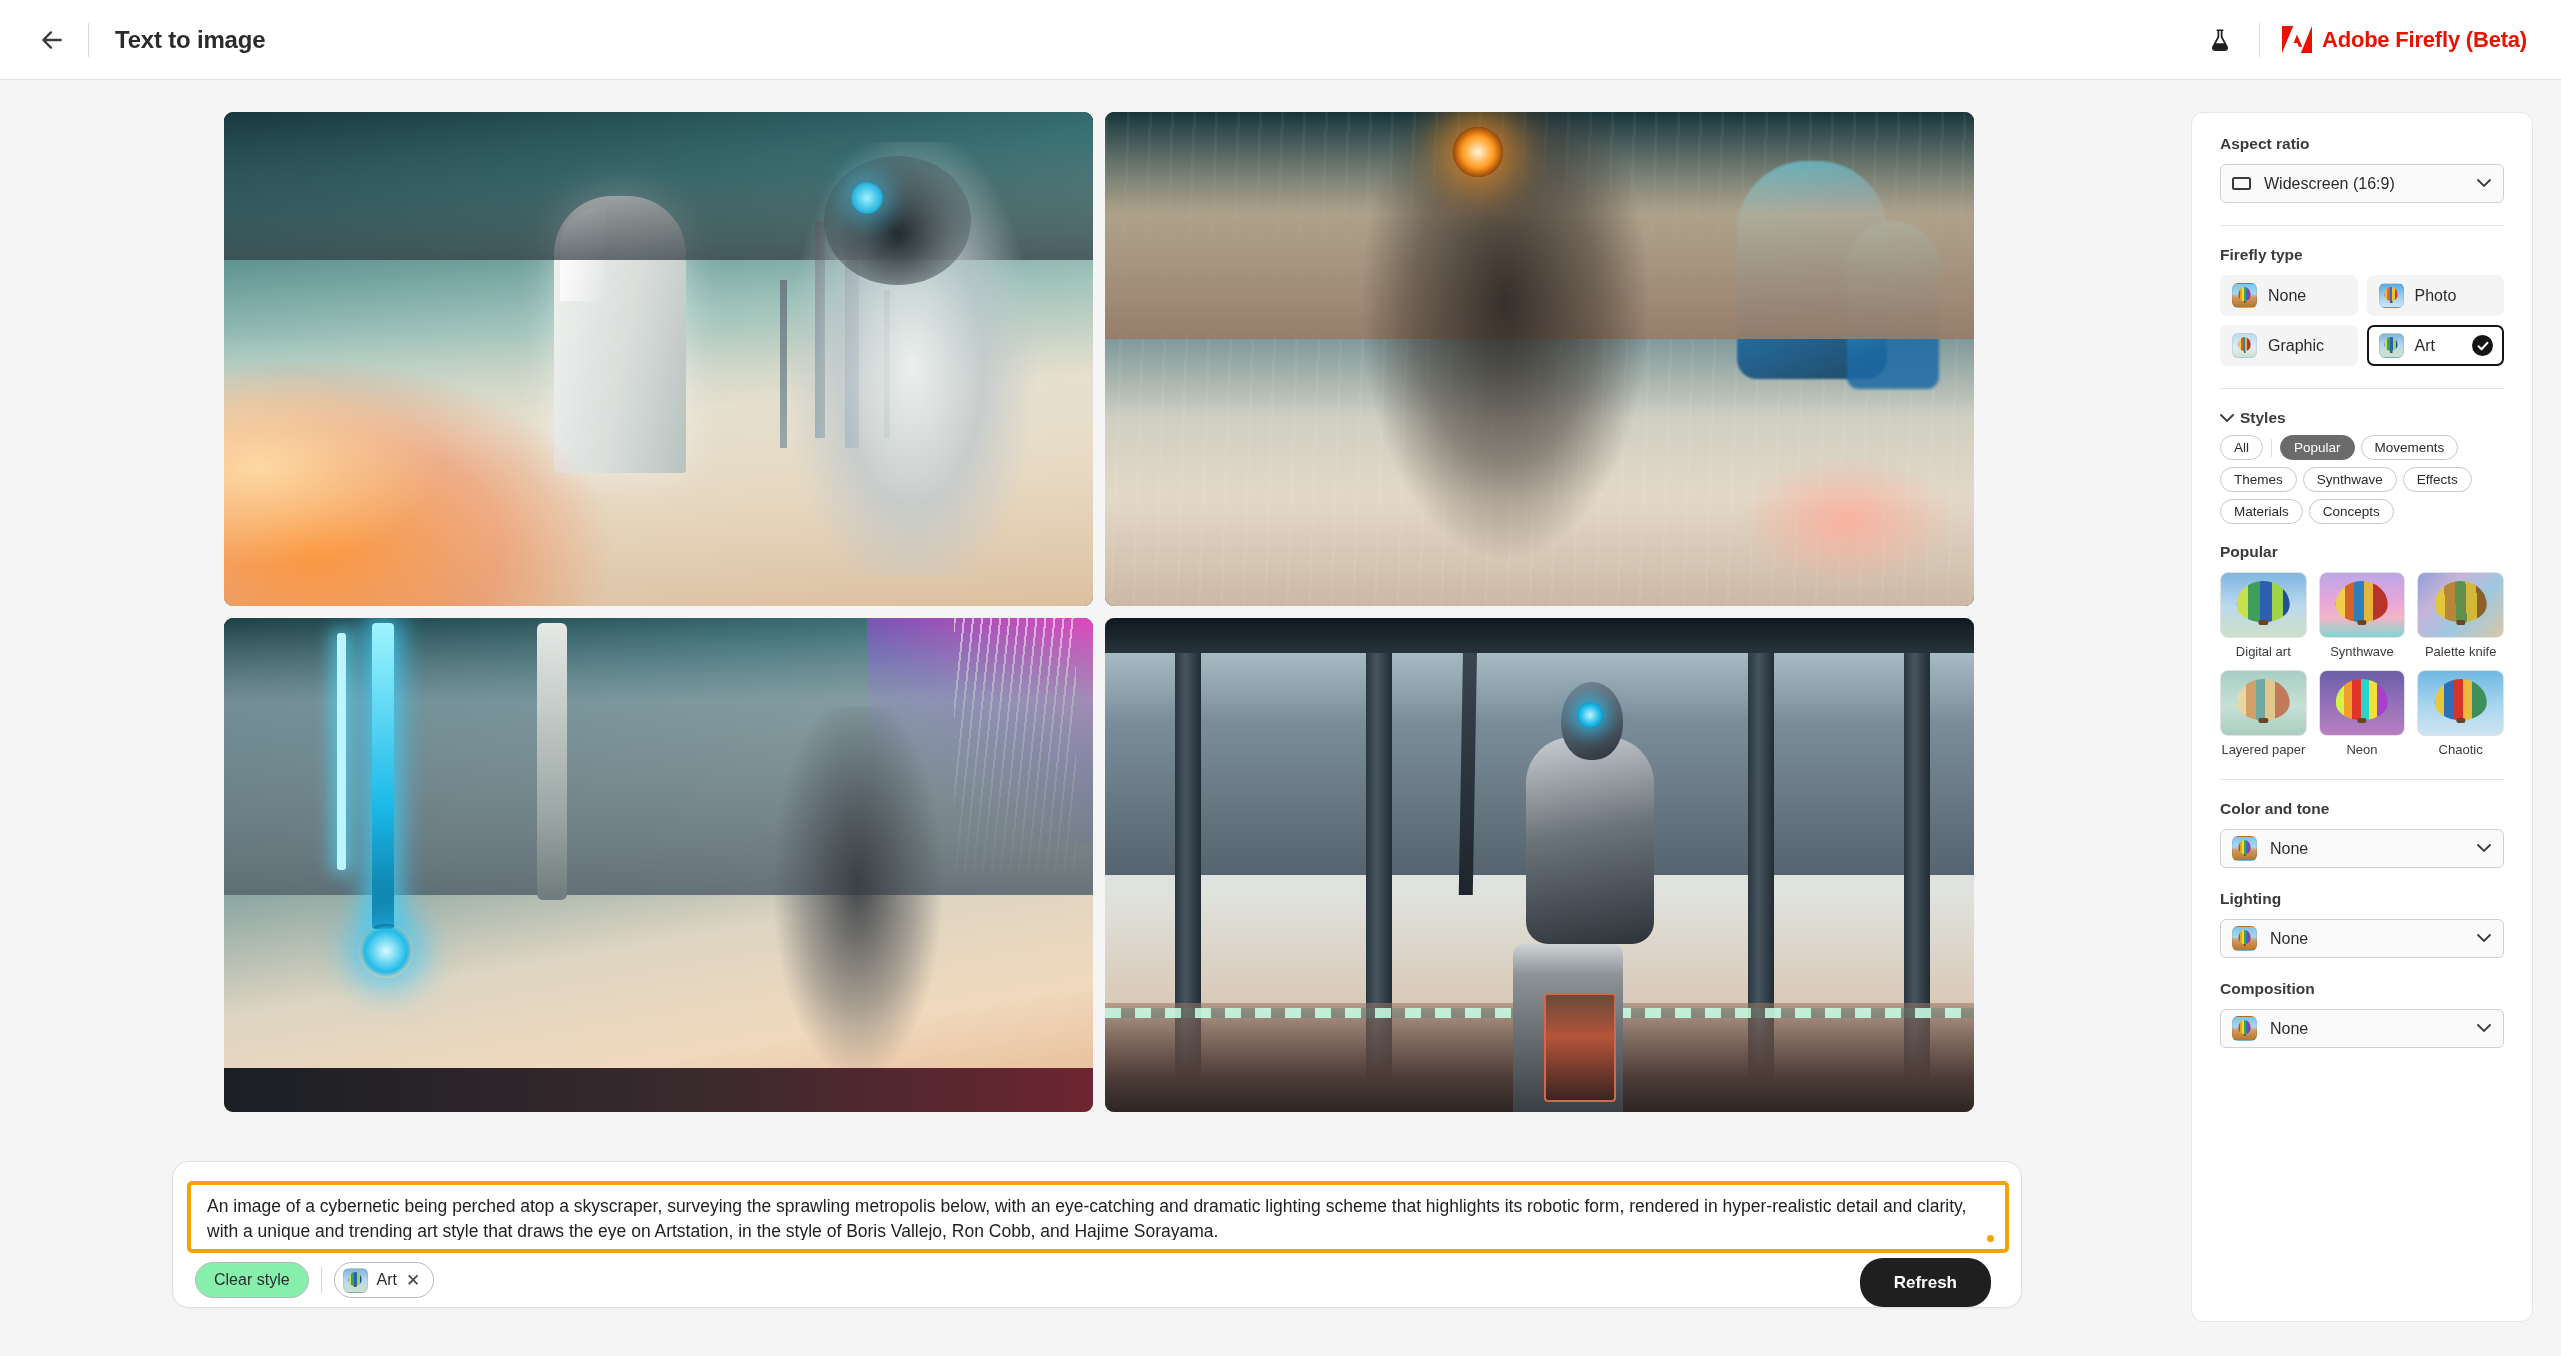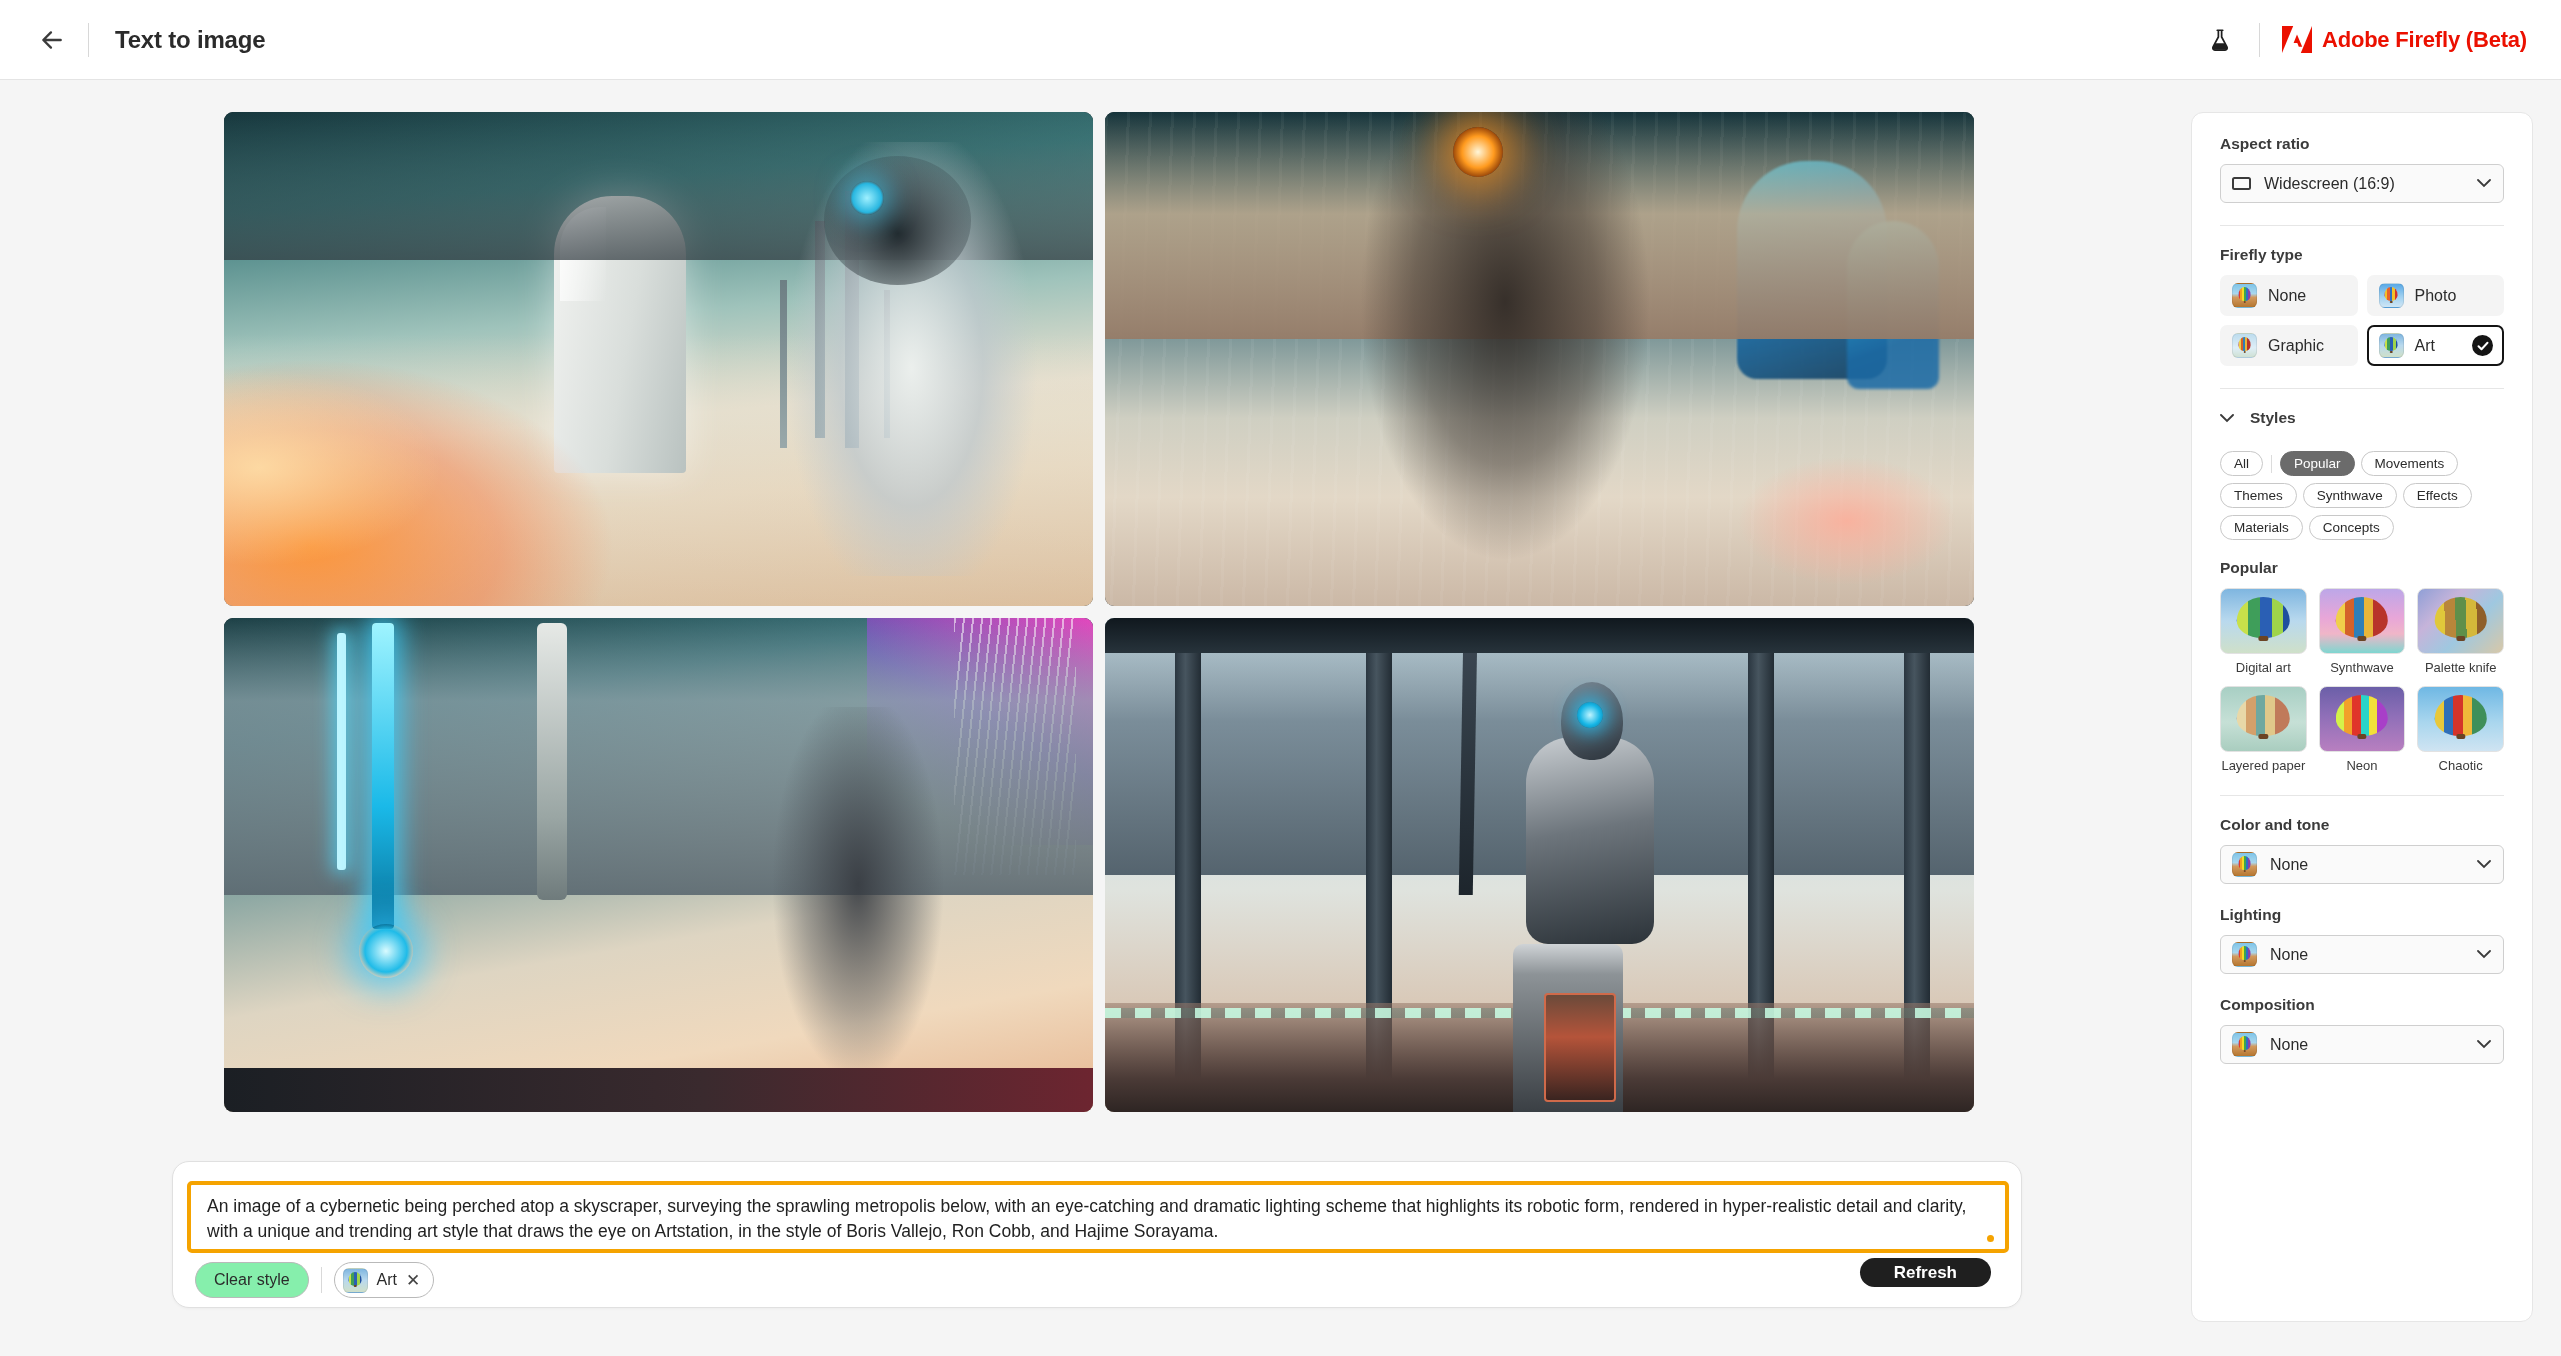--- a/index.html
+++ b/index.html
@@ -172,21 +172,21 @@
   }
   .act-sep { width: 1px; height: 26px; background: #d9d9d9; margin: 0 12px; }
   .chip {
     height: 36px; padding: 0 13px 0 8px; border: 1px solid #b9b9b9; border-radius: 19px;
     background: #fff; display: flex; align-items: center; gap: 9px; cursor: pointer;
   }
   .chip-label { font-size: 16px; color: #2b2b2b; }
   .chip-x { font-size: 17px; color: #444; line-height: 1; cursor: pointer; }
   .btn-refresh {
     position: absolute; right: 30px; top: 96px;
-    height: 29px; padding: 0 34px; border-radius: 23px; border: none;
+    height: 49px; padding: 0 34px; border-radius: 23px; border: none;
     background: #1f1f1f; color: #fff; font-size: 17px; font-weight: 700;
     cursor: pointer; font-family: "Liberation Sans", sans-serif;
   }
 
   
   .panel {
     position: absolute; left: 2191px; top: 112px;
     width: 342px; height: 1210px;
     background: #ffffff; border: 1px solid #e6e6e6;
     border-radius: 12px; padding: 22px 28px 0 28px;
@@ -211,21 +211,21 @@
     position: relative; border: 2px solid transparent;
   }
   .ct-item.selected { background: #fff; border: 2.5px solid #141414; }
   .ct-label { font-size: 16px; color: #2b2b2b; }
   .ct-check {
     position: absolute; right: 9px; width: 21px; height: 21px; border-radius: 50%;
     background: #141414; display: flex; align-items: center; justify-content: center;
   }
   .ct-check svg { width: 12px; height: 12px; }
 
-  .styles-head { display: flex; align-items: center; gap: 16px; margin-bottom: 24px; }
+  .styles-head { display: flex; align-items: center; gap: 6px; margin-bottom: 8px; }
   .styles-head .st-title { font-size: 15.5px; font-weight: 700; color: #3b3b3b; }
   .chips { display: flex; flex-wrap: wrap; gap: 7px 6px; }
   .fchip {
     height: 25px; padding: 0 13px; border: 1px solid #c8c8c8; border-radius: 13px;
     background: #fff; font-size: 13.5px; color: #2b2b2b; display: flex; align-items: center;
     cursor: pointer; white-space: nowrap;
   }
   .fchip.active { background: #6b6b6b; border-color: #6b6b6b; color: #fff; }
   .chip-div { width: 1px; height: 18px; background: #dcdcdc; align-self: center; margin: 0 2px; }
 

